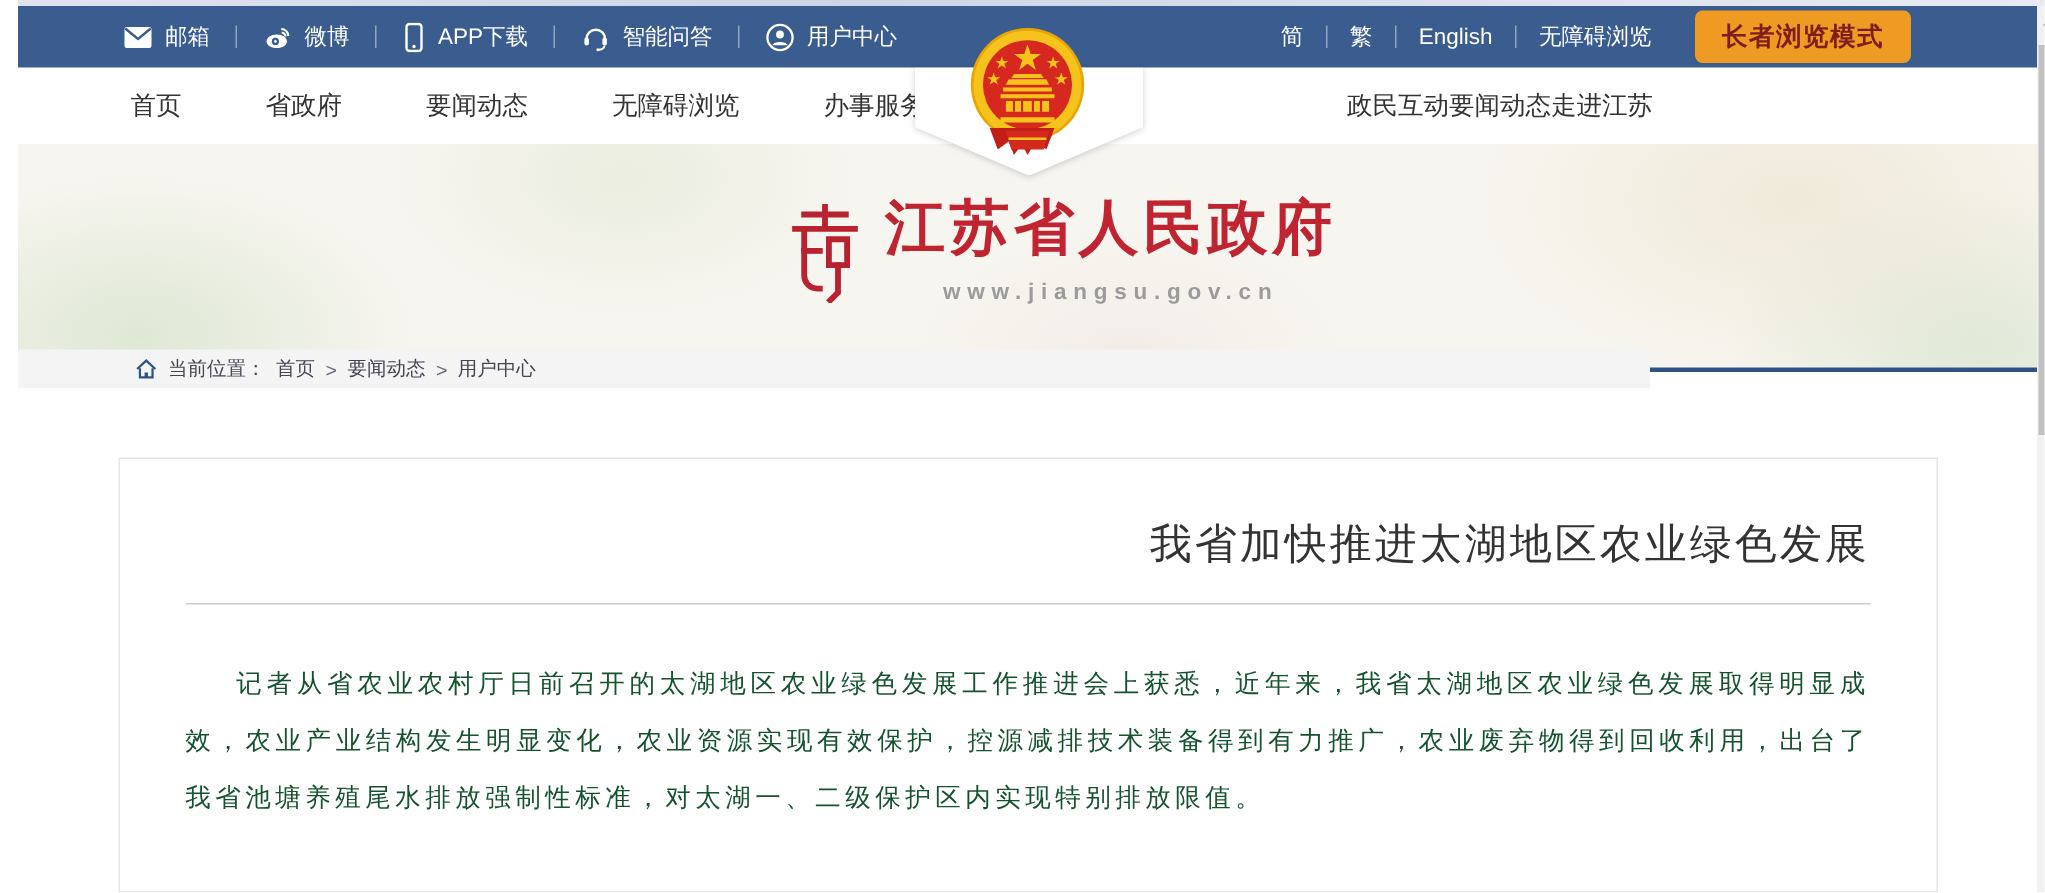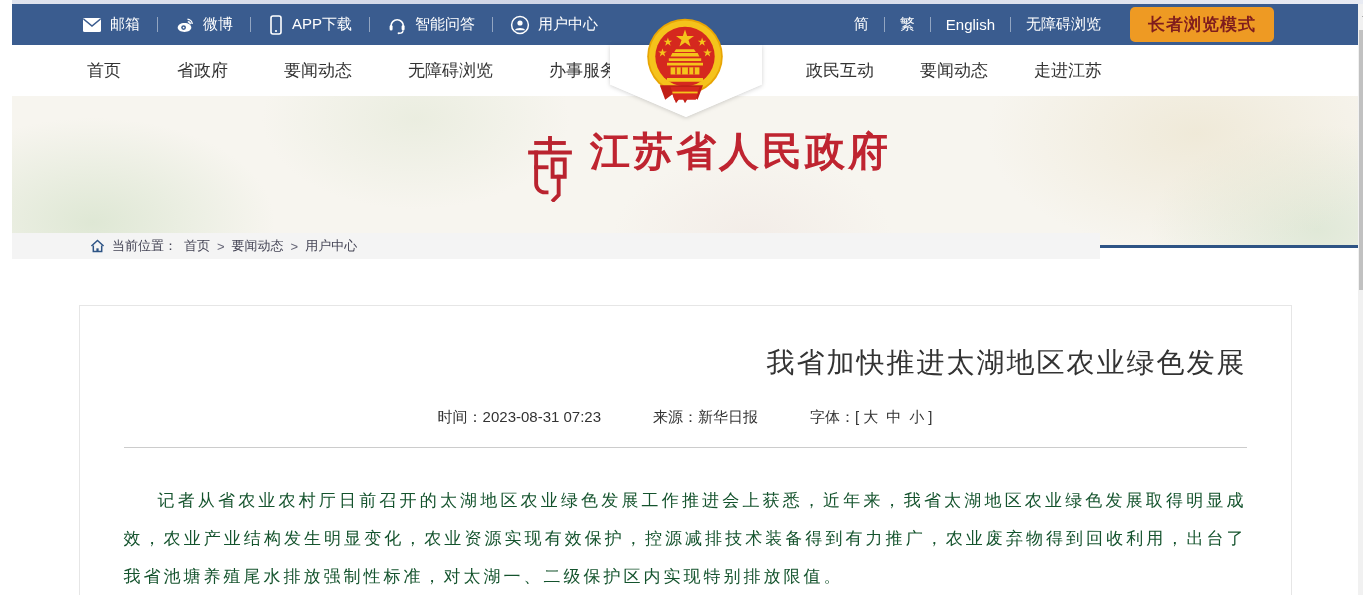--- a/index.html
+++ b/index.html
@@ -22,21 +22,21 @@
   .tb-lang { color:#fff; font-size:15px; padding:0 15px; cursor:pointer; white-space:nowrap; }
   .elder-btn { margin-left:14px; background:#ee9a23; color:#7f1d1d; font-size:17px; font-weight:bold;
     border:none; border-radius:5px; padding:6px 18px; cursor:pointer; letter-spacing:1px; white-space:nowrap; }
   .tb-item svg, .tb-item .ico { flex:0 0 auto; }
 
   
   .nav { position:absolute; left:0; top:45px; width:1346px; height:51px; background:#fff;
     display:flex; align-items:center; justify-content:space-between; padding:0 256px 0 75px; z-index:5; }
   .nav-group { display:flex; align-items:center; }
   .nav-group.left { gap:56px; }
-  .nav-group.right { gap:46px; }
+  .nav-group.right { }
   .nav-item { font-size:17px; color:#333; cursor:pointer; white-space:nowrap; }
 
   
   .banner { position:absolute; left:0; top:96px; width:1346px; height:152px;
     border-bottom:3px solid #2e5485;
     background:
       radial-gradient(ellipse 260px 150px at 6% 85%, rgba(198,218,186,.50), transparent 70%),
       radial-gradient(ellipse 300px 170px at 88% 25%, rgba(233,224,198,.55), transparent 70%),
       radial-gradient(ellipse 240px 150px at 97% 90%, rgba(205,222,196,.55), transparent 70%),
       radial-gradient(ellipse 220px 130px at 30% 15%, rgba(228,233,216,.65), transparent 70%),
@@ -182,51 +182,41 @@
           <path d="M14 8 h32"></path>
           <path d="M7 19 h46"></path>
           <path d="M14 19 v36 a10 10 0 0 0 10 10 h2"></path>
           <path d="M14 36 h12"></path>
           <path d="M33 27 h14 v20 h-14 z"></path>
           <path d="M40 47 v21 l-6 6"></path>
         </g>
       </svg>
       <div class="brand">
         <div class="brand-name">江苏省人民政府</div>
+        <div class="brand-url">www.jiangsu.gov.cn</div>
       </div>
     </div>
 
     <div class="breadcrumb">
       <svg width="15" height="14" viewBox="0 0 16 15">
           <path d="M1.5 7.5 L8 1.5 L14.5 7.5" stroke="#2e5485" stroke-width="1.6" fill="none"></path>
           <path d="M3.5 7 V13.5 H12.5 V7" stroke="#2e5485" stroke-width="1.6" fill="none"></path>
           <rect x="6.8" y="10" width="2.4" height="3.5" fill="#2e5485"></rect>
         </svg>
       <span>当前位置：</span>
       <span class="crumb">首页</span>
       <span class="crumb-sep">&gt;</span>
       <span class="crumb">要闻动态</span>
       <span class="crumb-sep">&gt;</span>
       <span class="crumb">用户中心</span>
     </div>
 
     <div class="content">
       <div class="article-panel">
         <h1 class="article-title">我省加快推进太湖地区农业绿色发展</h1>
-        <div class="article-meta">
-          <span>时间：2023-08-31 07:23</span>
-          <span>来源：新华日报</span>
-          <span class="meta-font">
-            <span>字体：[</span>
-            <span class="font-size-opt">大</span>
-            <span class="font-size-opt">中</span>
-            <span class="font-size-opt">小</span>
-            <span>]</span>
-          </span>
-        </div>
         <div class="meta-divider"></div>
         <p class="article-body">记者从省农业农村厅日前召开的太湖地区农业绿色发展工作推进会上获悉，近年来，我省太湖地区农业绿色发展取得明显成效，农业产业结构发生明显变化，农业资源实现有效保护，控源减排技术装备得到有力推广，农业废弃物得到回收利用，出台了我省池塘养殖尾水排放强制性标准，对太湖一、二级保护区内实现特别排放限值。</p>
       </div>
     </div>
 
   </div>
 
   <div class="pentagon-wrap">
       <div class="pentagon-bg"></div>
     </div>

